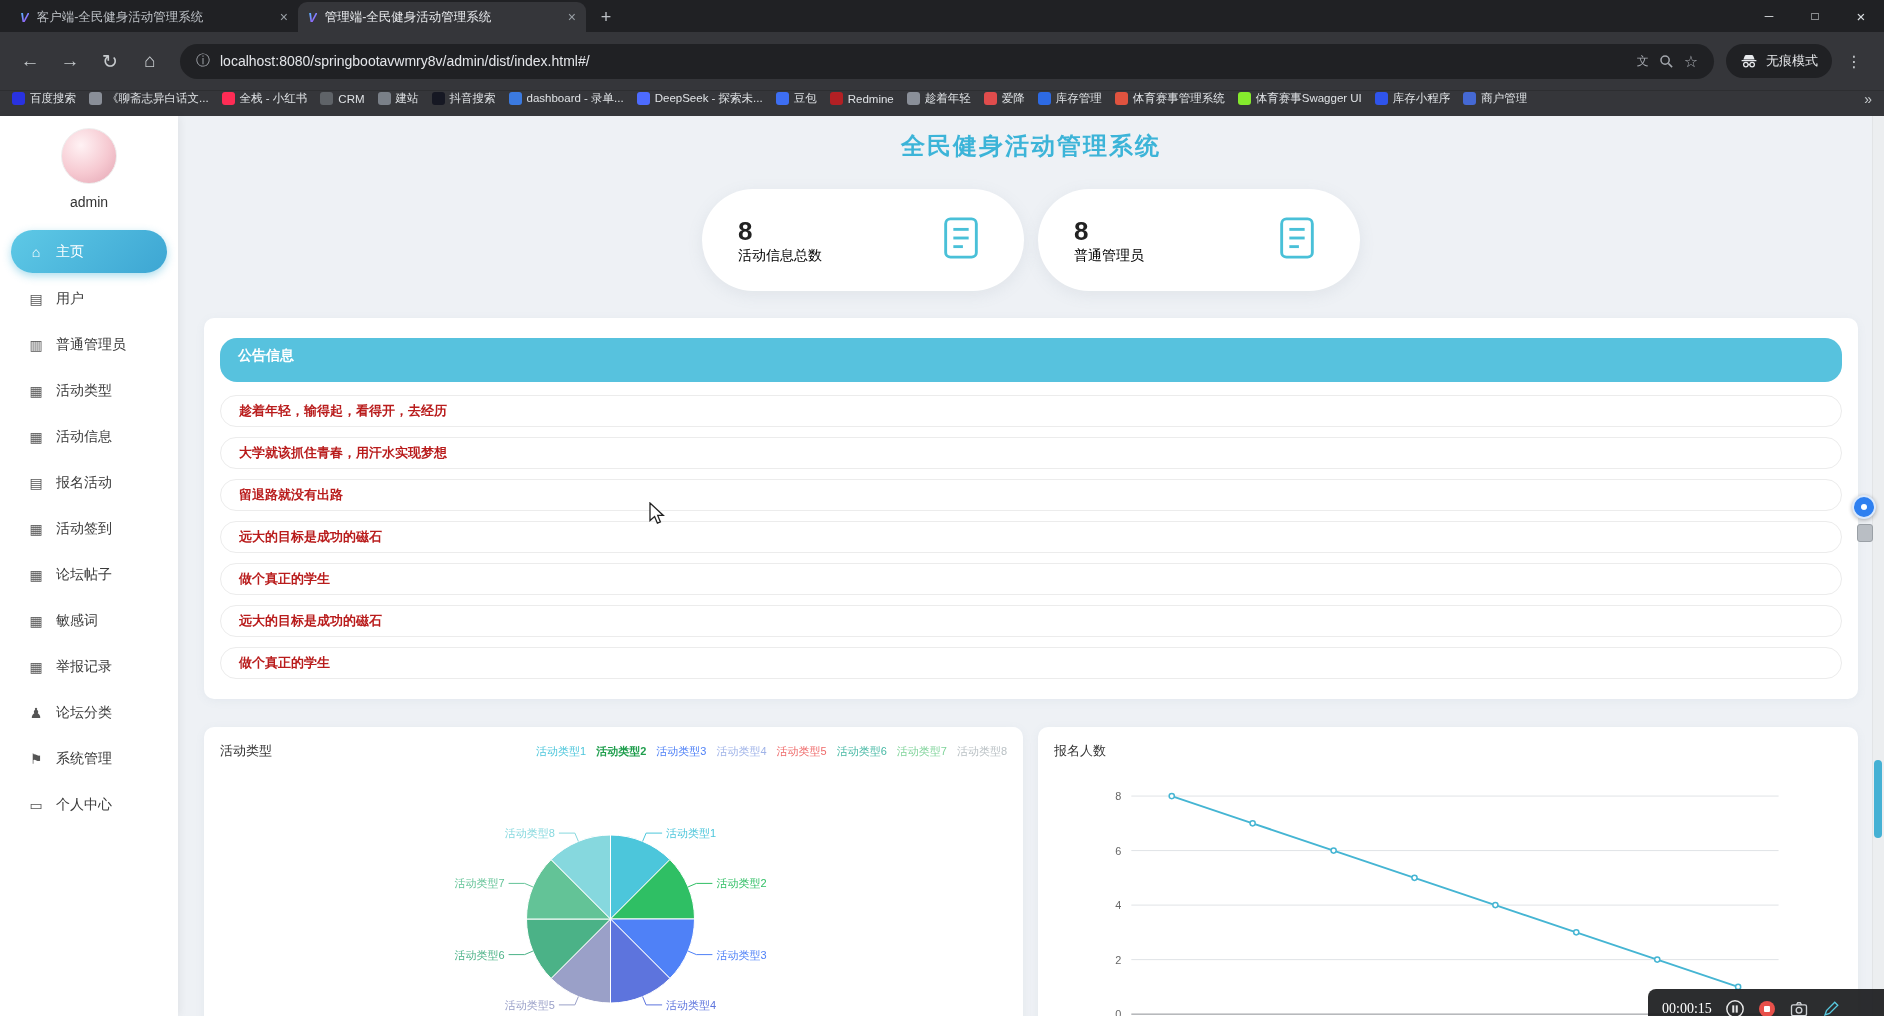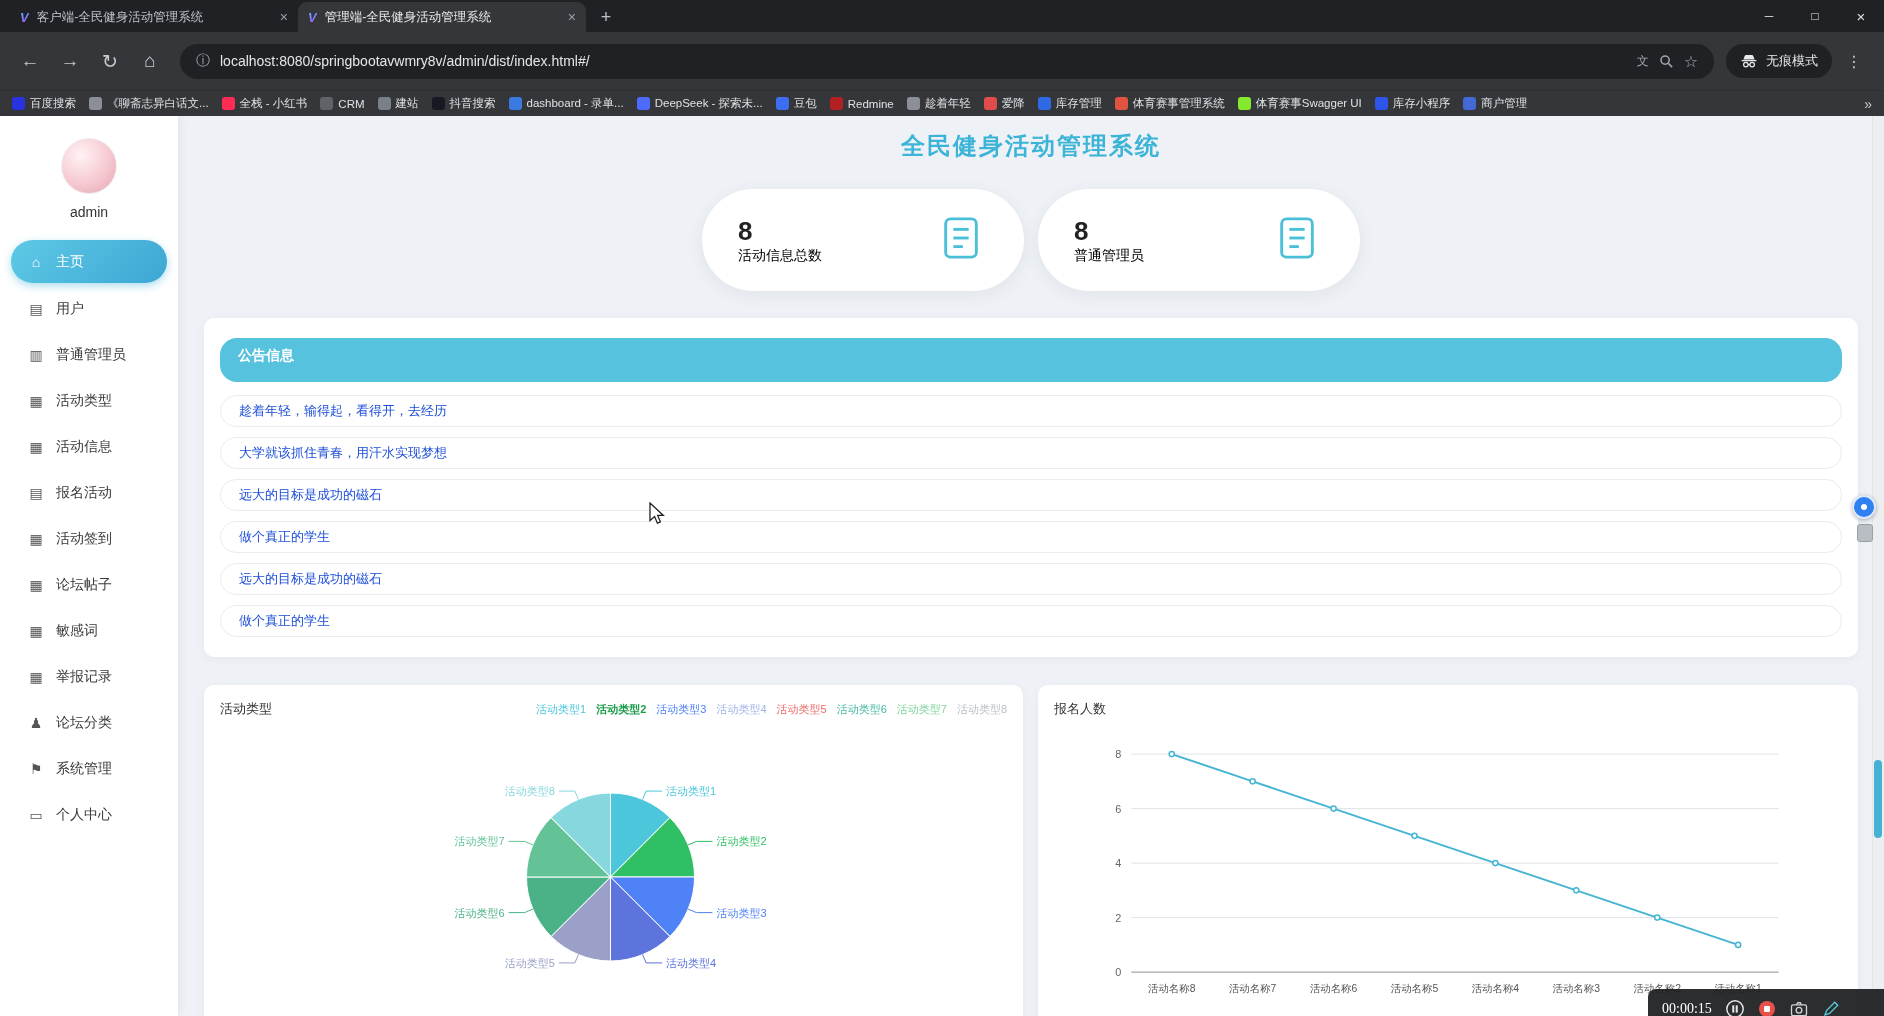--- a/index.html
+++ b/index.html
@@ -17,46 +17,46 @@
   .win-controls{position:absolute;right:0;top:0;height:32px;display:flex}
   .win-btn{width:46px;height:32px;display:flex;align-items:center;justify-content:center;color:#dfe3e6;font-size:12px;cursor:pointer}
 
   .toolbar{height:58px;background:#35363a;display:flex;align-items:center;padding:0 12px;gap:4px}
   .nav-btn{width:36px;height:36px;border-radius:50%;display:flex;align-items:center;justify-content:center;color:#c7cbce;font-size:19px;cursor:pointer;flex:0 0 auto}
   .omnibox{flex:1;height:35px;background:#202124;border-radius:18px;display:flex;align-items:center;padding:0 16px;margin:0 8px;color:#dadce0;font-size:14px;gap:10px;overflow:hidden}
   .omnibox .url{flex:1;color:#e4e6ea;white-space:nowrap;overflow:hidden}
   .omni-ico{color:#a3a7ad;font-size:14px;flex:0 0 auto;display:flex;align-items:center}
   .badge{height:34px;border-radius:17px;background:#202124;display:flex;align-items:center;gap:8px;padding:0 14px;color:#e8eaed;font-size:13px;flex:0 0 auto}
 
-  .bmbar{height:26px;background:#35363a;display:flex;align-items:center;gap:13px;padding:0 12px;font-size:11.5px;color:#dfe2e5;overflow:hidden;border-top:1px solid #2d2e31}
+  .bmbar{height:26px;background:#35363a;display:flex;align-items:flex-start;gap:13px;padding:0 12px;font-size:11.5px;color:#dfe2e5;overflow:hidden;border-top:1px solid #2d2e31}
   .bm{display:flex;align-items:center;gap:5px;flex:0 0 auto;cursor:pointer;white-space:nowrap}
   .bm-ico{width:13px;height:13px;border-radius:3px;flex:0 0 auto}
   .bm-chevrons{margin-left:auto;color:#c7cbce;font-size:14px;cursor:pointer}
 
   
   .app{display:flex;height:900px;background:#eef1f5;position:relative}
-  .sidebar{width:178px;background:#fff;box-shadow:2px 0 8px rgba(0,0,0,.06);z-index:2;display:flex;flex-direction:column;align-items:center;padding-top:22px;flex:0 0 auto}
+  .sidebar{width:178px;background:#fff;box-shadow:2px 0 8px rgba(0,0,0,.06);z-index:2;display:flex;flex-direction:column;align-items:center;padding-top:12px;flex:0 0 auto}
   .avatar{width:56px;height:56px;border-radius:50%;background:radial-gradient(circle at 35% 30%,#fff2f4,#f6c9d1 55%,#e3a4b2);border:1px solid #eee}
   .username{margin-top:10px;font-size:14px;color:#333}
   .menu{width:100%;margin-top:20px}
   .menu-item{height:46px;display:flex;align-items:center;gap:12px;padding-left:28px;font-size:14px;color:#3a3a3a;cursor:pointer}
   .mi-icon{width:16px;text-align:center;font-size:14px;color:#555}
   .menu-item.active{height:43px;margin:0 11px 3px;padding-left:17px;border-radius:22px;background:linear-gradient(135deg,#5ec9e6,#3da6d3);color:#fff;box-shadow:0 3px 9px rgba(70,180,215,.45)}
   .menu-item.active .mi-icon{color:#fff}
 
   .main{flex:1;padding:14px 26px 0 26px;overflow:hidden}
   .page-title{text-align:center;color:#3cb4d8;font-size:24px;font-weight:bold;letter-spacing:2px}
   .stats{display:flex;justify-content:center;gap:14px;margin-top:27px}
   .stat-card{width:322px;height:102px;background:#fff;border-radius:51px;display:flex;align-items:center;justify-content:space-between;padding:0 40px 0 36px;box-shadow:0 4px 16px rgba(120,140,160,.12);cursor:pointer}
   .stat-num{font-size:26px;font-weight:bold;color:#222}
   .stat-label{font-size:14px;color:#000000;margin-top:0}
 
   .notice-card{margin-top:27px;background:#fff;border-radius:10px;padding:20px 16px 20px;box-shadow:0 2px 10px rgba(120,140,160,.08)}
   .notice-head{height:44px;line-height:34px;border-radius:17px;background:#57c2de;color:#fff;font-size:14px;font-weight:bold;padding-left:18px}
-  .notice-item{height:32px;line-height:30px;border:1px solid #ececec;border-radius:16px;margin-top:10px;padding-left:18px;font-size:13px;font-weight:normal;color:#1d4ed8;background:#fff;cursor:pointer;overflow:hidden;white-space:nowrap}
+  .notice-item{height:32px;line-height:30px;border:1px solid #ececec;border-radius:16px;margin-top:10px;padding-left:18px;font-size:13px;font-weight:bold;color:#b91c1c;background:#fff;cursor:pointer;overflow:hidden;white-space:nowrap}
   .notice-item:first-of-type{margin-top:13px}
 
   .charts{display:flex;gap:15px;margin-top:28px}
   .chart-card{background:#fff;border-radius:10px;padding:14px 16px;box-shadow:0 2px 10px rgba(120,140,160,.08);height:372px}
   .chart-card.left{width:819px;flex:0 0 auto}
   .chart-card.right{flex:1}
   .chart-head{display:flex;justify-content:space-between;align-items:center;height:20px}
   .chart-title{font-size:13px;color:#333}
   .legend{display:flex;gap:10px;font-size:11px;align-items:center}
   .legend-item{cursor:pointer}
@@ -324,20 +324,21 @@
         </div>
       </div>
 
       <div class="notice-card">
         <div class="notice-head">公告信息</div>
         <div id="notice-list">
   <div class="notice-item">趁着年轻，输得起，看得开，去经历</div>
 
   <div class="notice-item">大学就该抓住青春，用汗水实现梦想</div>
 
+  <div class="notice-item">留退路就没有出路</div>
 
   <div class="notice-item">远大的目标是成功的磁石</div>
 
   <div class="notice-item">做个真正的学生</div>
 
   <div class="notice-item">远大的目标是成功的磁石</div>
 
   <div class="notice-item">做个真正的学生</div>
 </div>
       </div>

